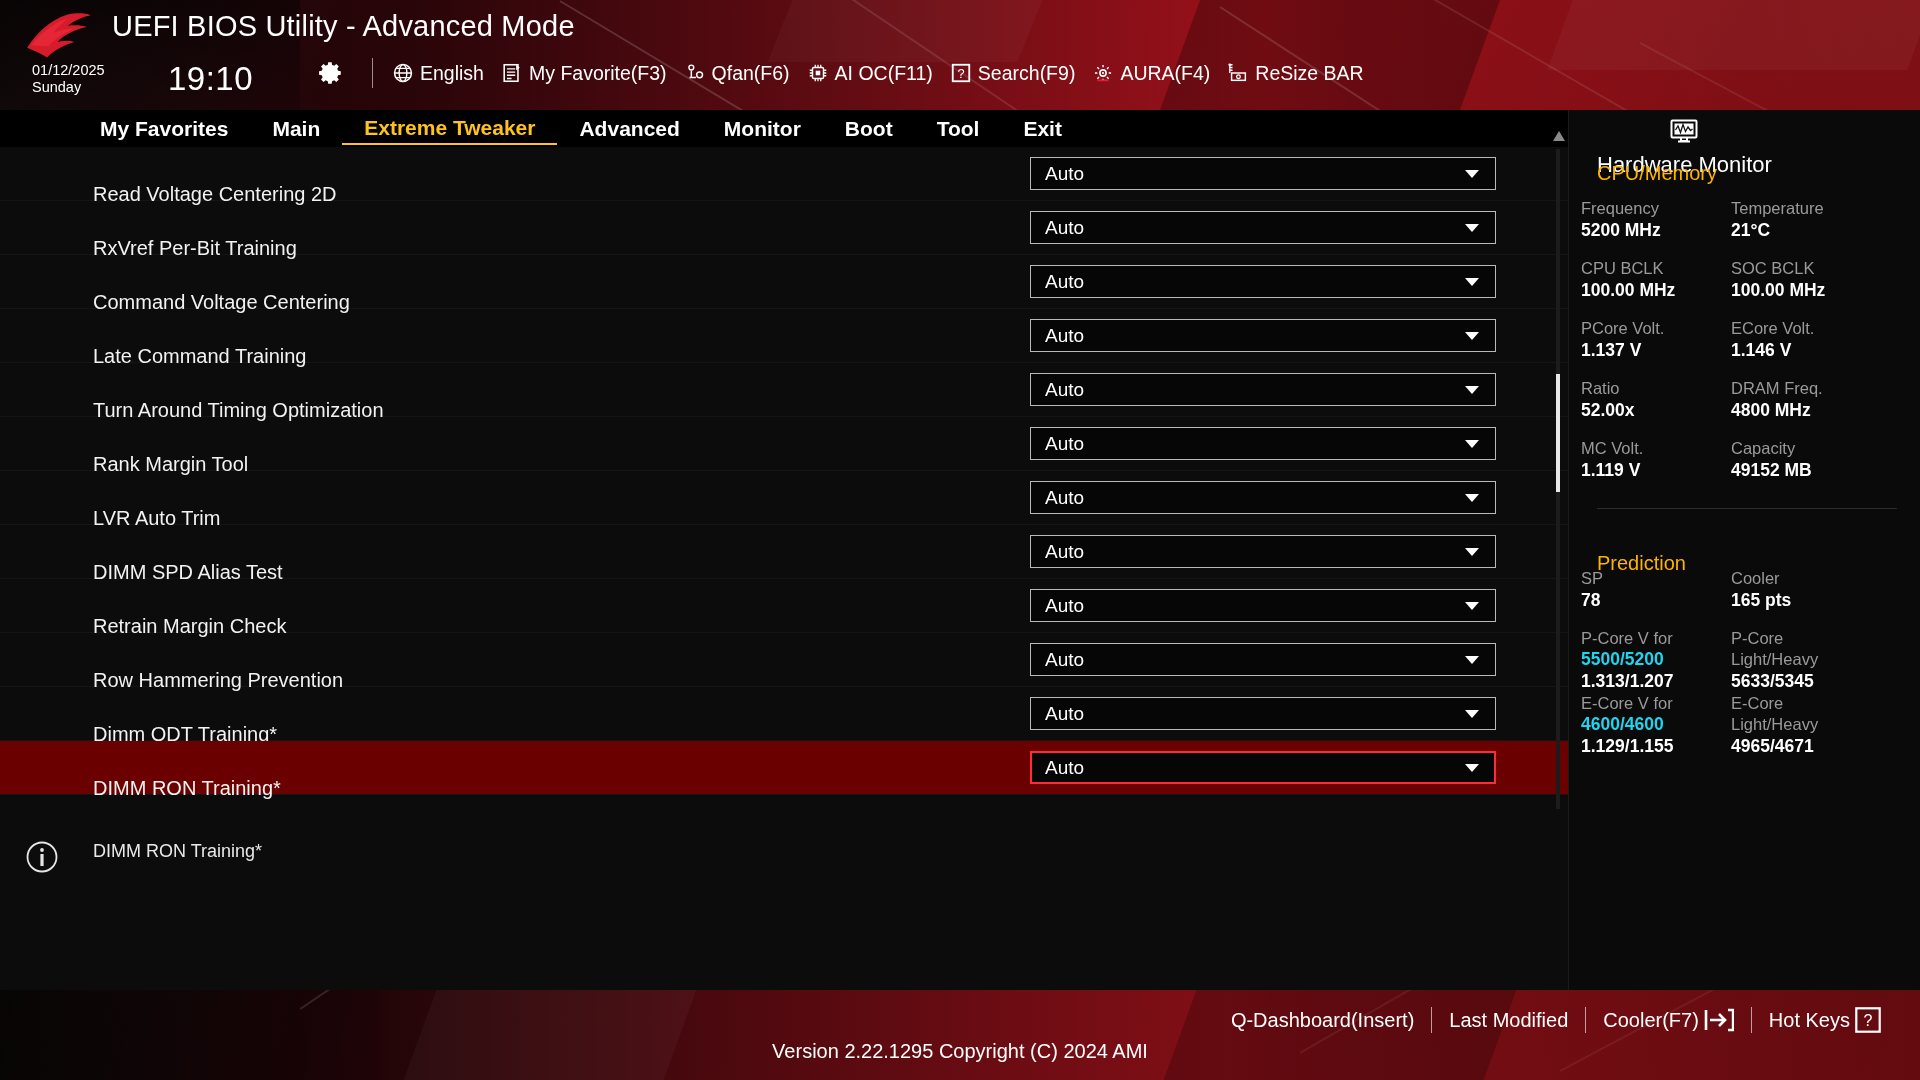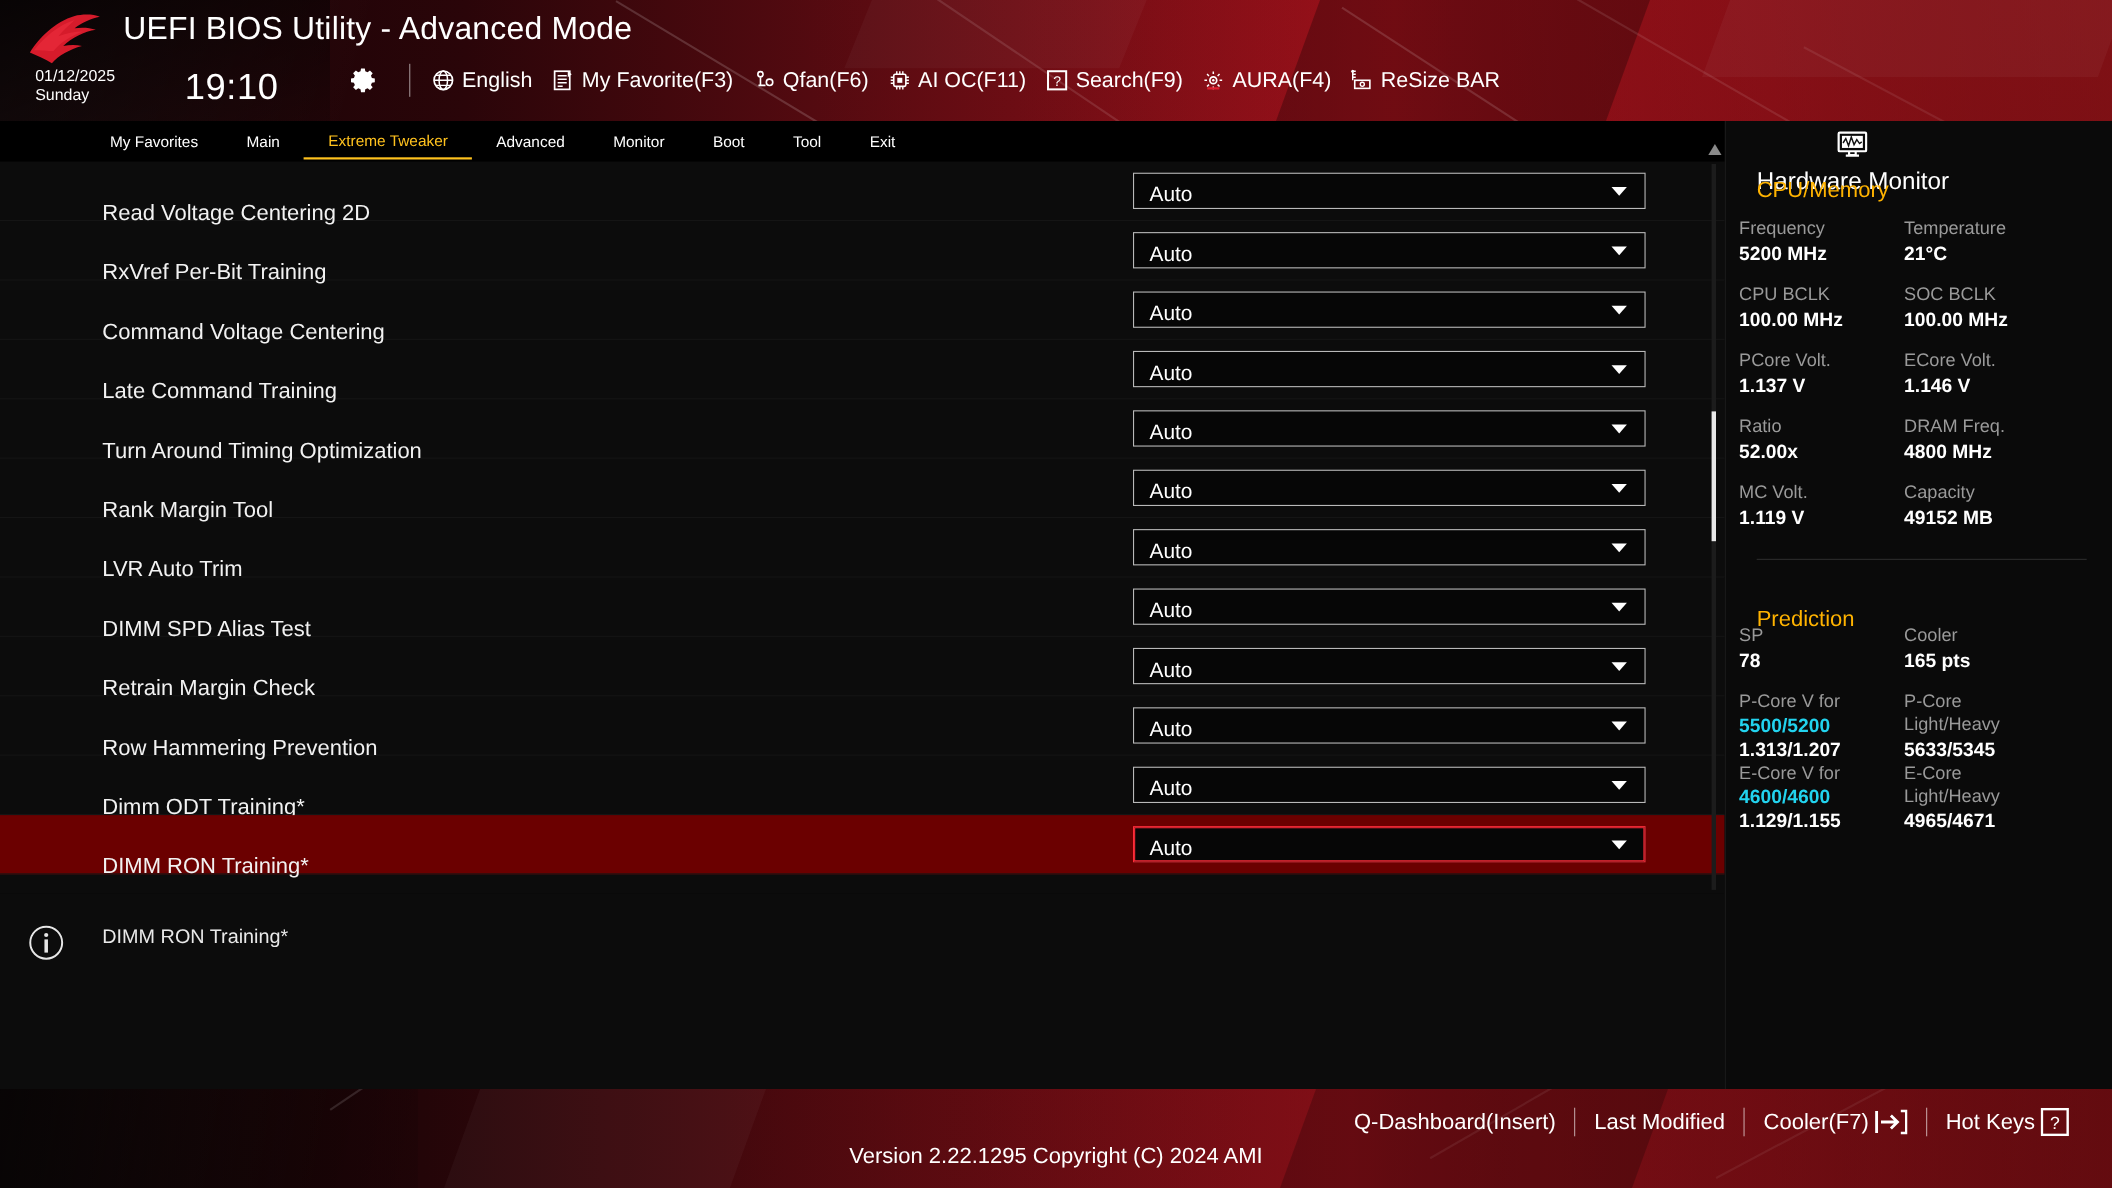--- a/index.html
+++ b/index.html
@@ -44,42 +44,42 @@
   .tool-item .tl { font-size: 19.5px; color: #ffffff; }
   .tool-ico { width: 22px; height: 22px; flex: 0 0 auto; display: block; }
 
   
   .navbar {
     position: absolute; left: 0; top: 110px; width: 1568px; height: 37px;
     background: #000000;
     display: flex; align-items: center; padding-left: 78px; gap: 0px;
   }
   .nav-tab {
-    font-size: 14px; color: #ffffff; white-space: nowrap; cursor: pointer;
-    padding: 0 22px; line-height: 30px;
+    font-size: 21px; color: #ffffff; white-space: nowrap; cursor: pointer;
+    padding: 0 22px; line-height: 30px; font-weight: bold;
   }
   .nav-tab.active { color: #ffc21e; border-bottom: 2px solid #ffc21e; }
 
   
   .main-panel {
     position: absolute; left: 0; top: 147px; width: 1568px; height: 665px;
     background: #0c0c0c; overflow: hidden;
   }
   .setting-row {
     position: relative; height: 54px; display: flex; align-items: center;
     border-bottom: 1px solid #151515;
   }
   .setting-row.selected { background: #6b0000; }
   .row-label {
     position: absolute; left: 93px; font-size: 20px; color: #f2f2f2; white-space: nowrap; margin-top: 42px;
   }
   .row-ctrl {
     position: absolute; left: 1030px; width: 466px; height: 33px;
     background: #060606; border: 1px solid #b9b9b9;
-    display: flex; align-items: flex-end;
+    display: flex; align-items: center;
   }
   .setting-row.selected .row-ctrl { border-color: #ff2b38; box-shadow: 0 0 0 1px #ff2b38 inset; }
   .ctrl-value { margin-left: 14px; font-size: 19px; color: #ffffff; }
   .ctrl-caret {
     position: absolute; right: 16px; top: 50%; transform: translateY(-50%);
     width: 0; height: 0; border-left: 7px solid transparent; border-right: 7px solid transparent;
     border-top: 8px solid #ffffff;
   }
 
   

